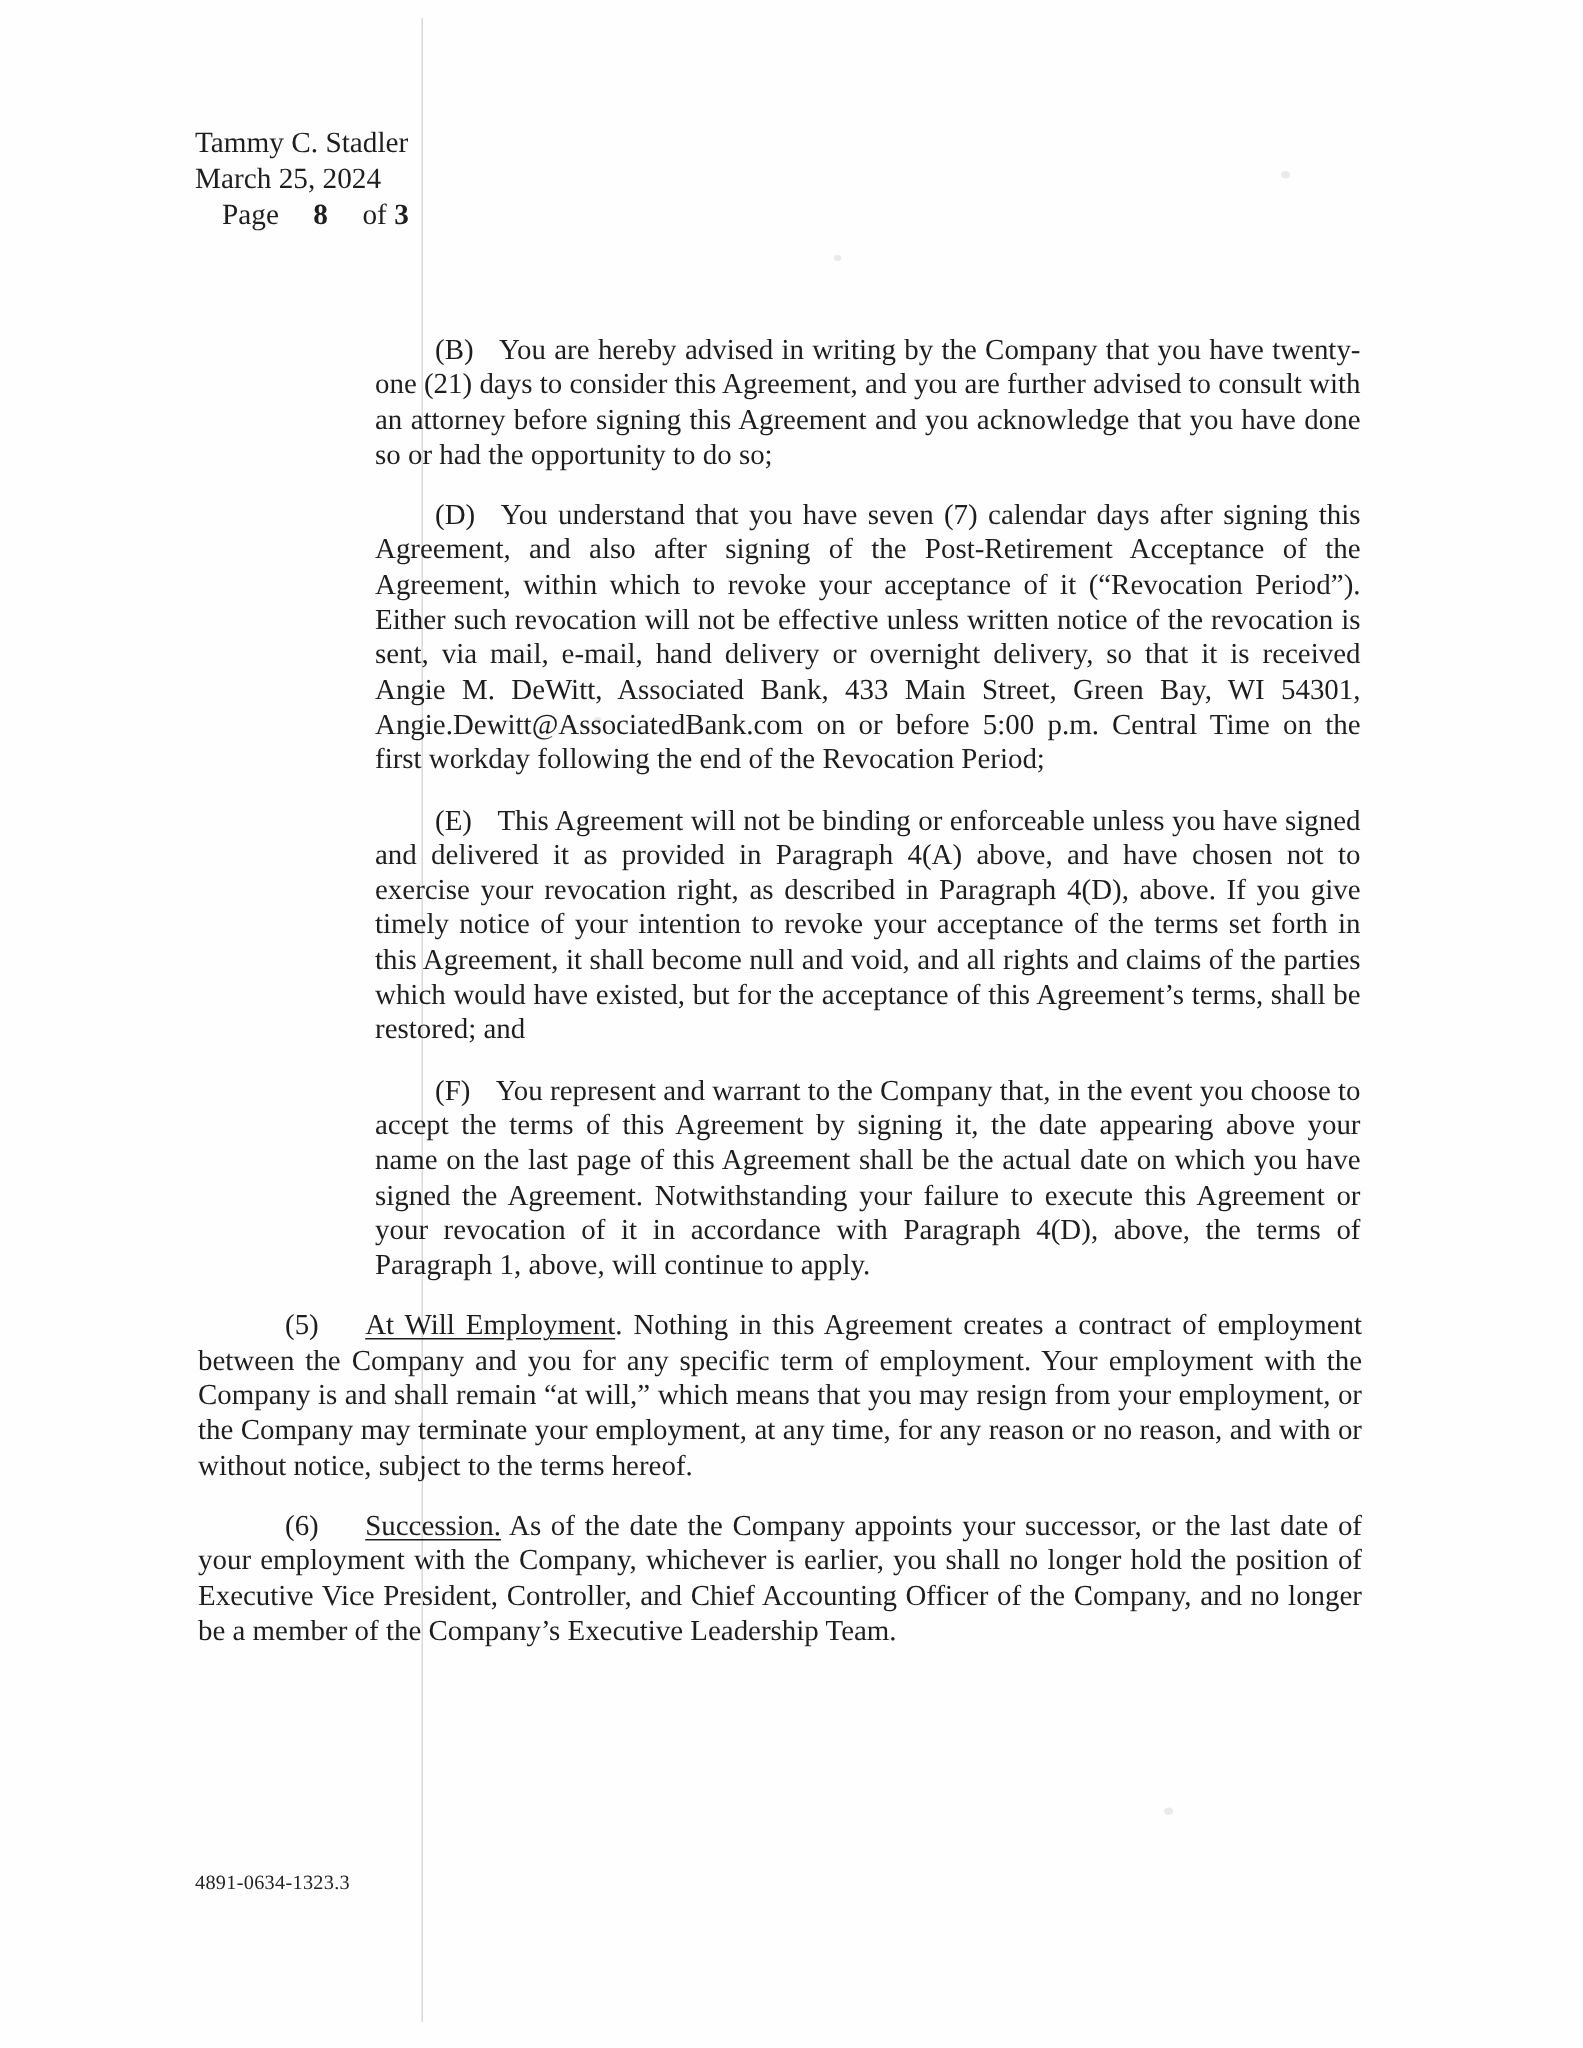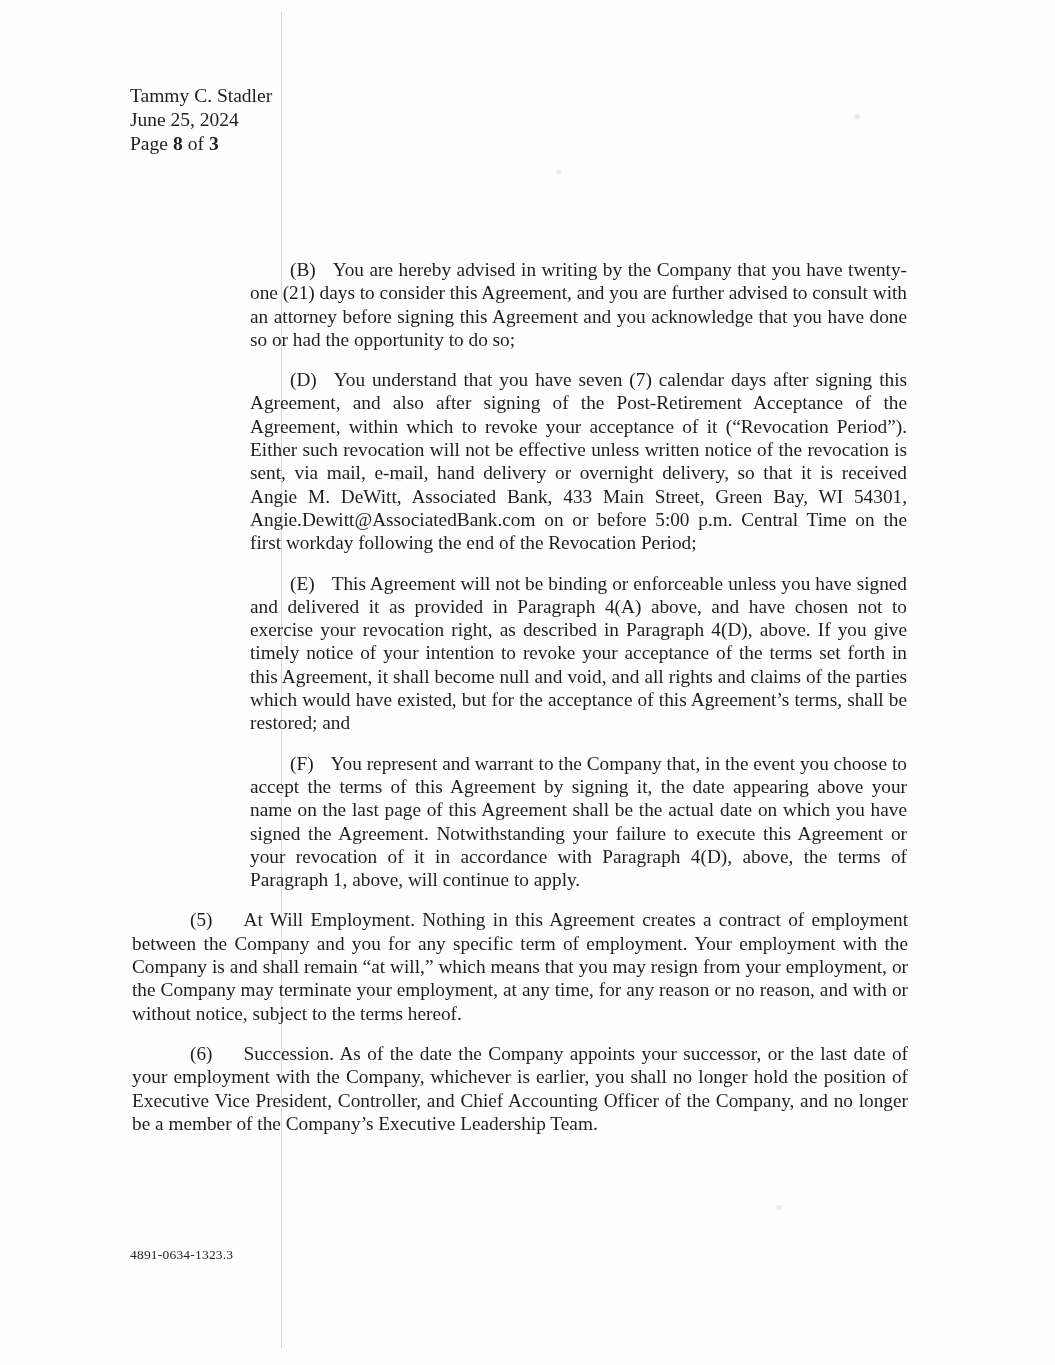--- a/index.html
+++ b/index.html
@@ -28,45 +28,44 @@
     opacity: 0.55;
   }
   .hdr {
     position: absolute;
     left: 130px;
     top: 84px;
     font-size: 19.5px;
     line-height: 24px;
     white-space: nowrap;
   }
-  .hdr .w { margin-right: 5px; }
+  .hdr .w { margin-right: 5px; margin-left: 18px; }
   .hdr b { font-weight: bold; }
   .doc-body {
     position: absolute;
     left: 132px;
     top: 222px;
     width: 776px;
     font-size: 19.3px;
     line-height: 23.3px;
     text-align: justify;
-    margin-top: 36px;
   }
   p.sub {
     margin: 0 0 17px 118px;
     width: 657px;
     text-indent: 40px;
   }
   p.sec {
     margin: 0 0 17px 0;
     width: 776px;
     text-indent: 58px;
   }
   .tab  { display: inline-block; width: 17px; }
   .tab2 { display: inline-block; width: 31px; }
-  .uhead { text-underline-offset: 3px; }
+  .uhead { text-decoration: underline; text-underline-offset: 3px; }
   .footer {
     position: absolute;
     left: 130px;
     top: 1247px;
     font-size: 13.5px;
     letter-spacing: 0.2px;
     color: #222;
   }
 </style>
 </head>
@@ -75,21 +74,21 @@
 <div class="page">
 
   <div class="fold-line"></div>
   <div class="speck" style="left:854px; top:114px; width:6px; height:5px;"></div>
   <div class="speck" style="left:556px; top:170px; width:5px; height:4px;"></div>
   <div class="speck" style="left:396px; top:478px; width:5px; height:4px;"></div>
   <div class="speck" style="left:776px; top:1205px; width:6px; height:5px;"></div>
 
   <div class="hdr">
     <div>Tammy C. Stadler</div>
-    <div>June 25, 2024</div>
+    <div>March 25, 2024</div>
     <div><span class="w">Page</span><b class="w">8</b><span class="w">of</span><b>3</b></div>
   </div>
 
   <div class="doc-body">
 
     <p class="sub"><span>(B)</span><span class="tab"></span><span>You are hereby advised in writing by the Company that you have twenty-one (21) days to consider this Agreement, and you are further advised to consult with an attorney before signing this Agreement and you acknowledge that you have done so or had the opportunity to do so;</span></p>
 
 
     <p class="sub"><span>(D)</span><span class="tab"></span><span>You understand that you have seven (7) calendar days after signing this Agreement, and also after signing of the Post-Retirement Acceptance of the Agreement, within which to revoke your acceptance of it (“Revocation Period”). Either such revocation will not be effective unless written notice of the revocation is sent, via mail, e-mail, hand delivery or overnight delivery, so that it is received Angie M. DeWitt, Associated Bank, 433 Main Street, Green Bay, WI 54301, Angie.Dewitt@AssociatedBank.com on or before 5:00 p.m. Central Time on the first workday following the end of the Revocation Period;</span></p>
 

